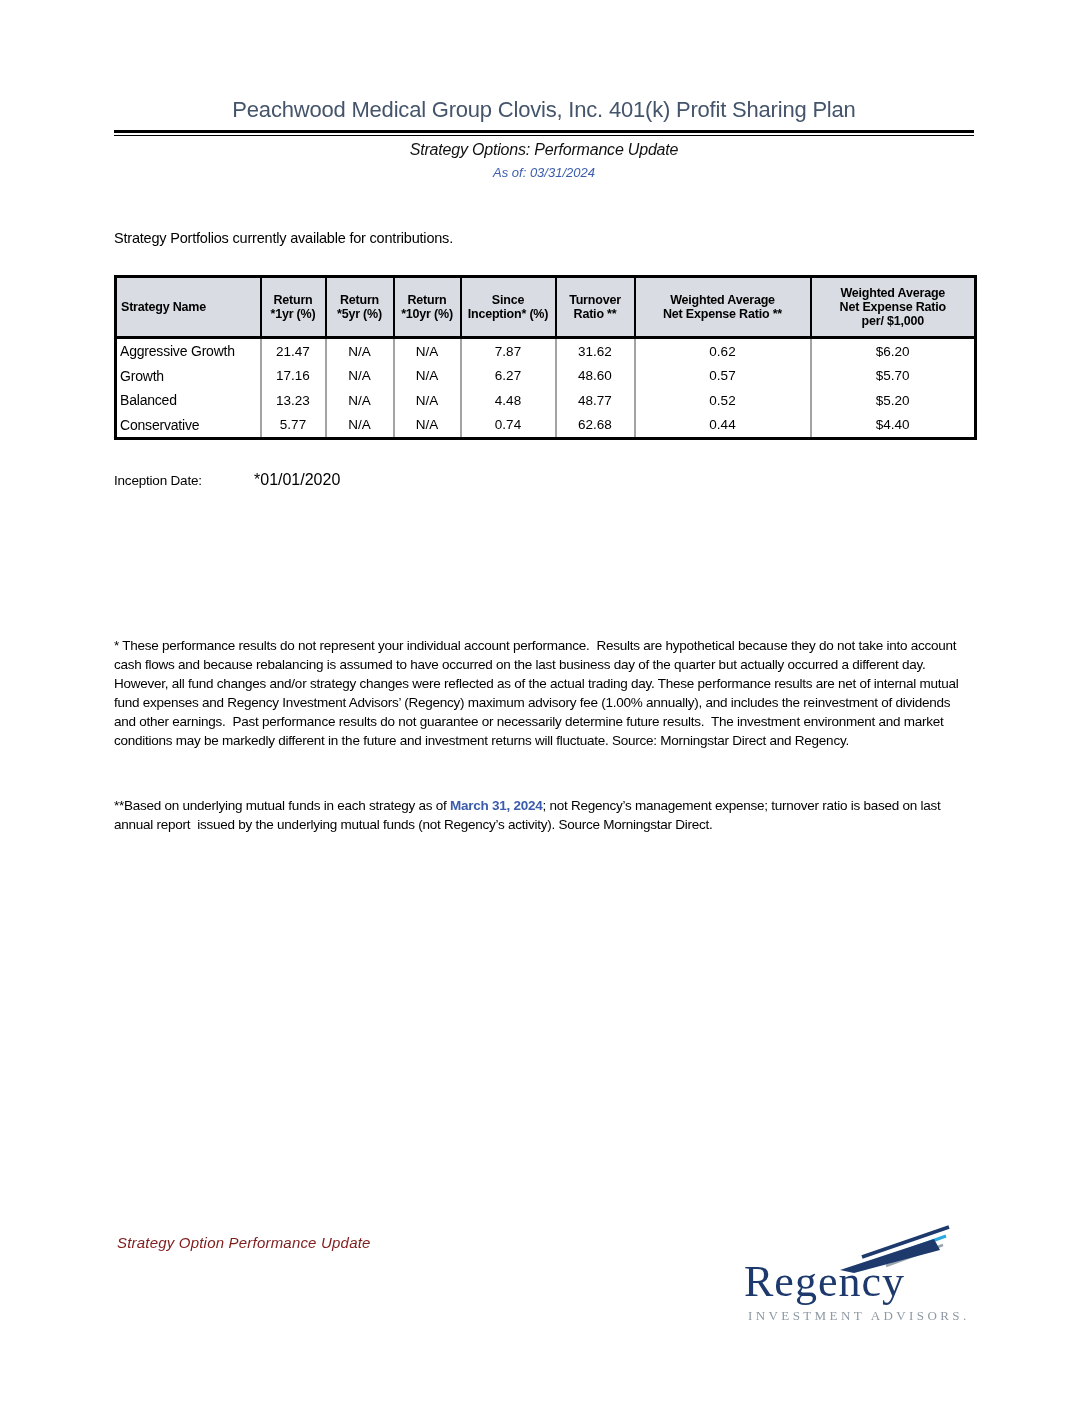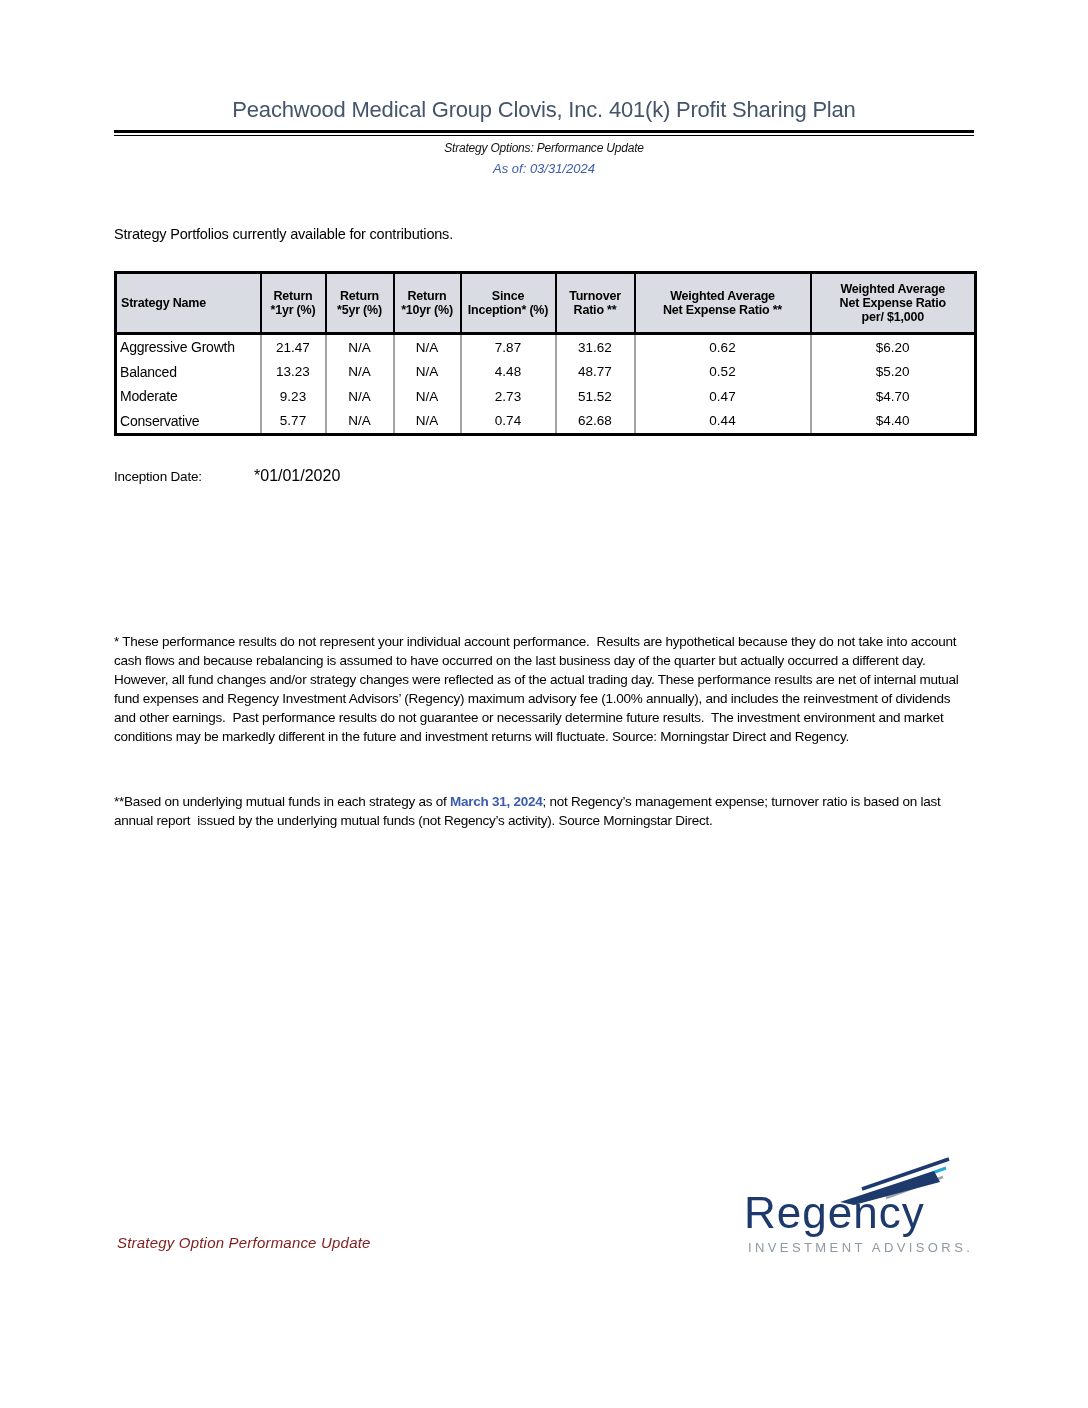--- a/index.html
+++ b/index.html
@@ -23,21 +23,21 @@
   }
   .title-rule {
     margin-top:7px;
     height:2px;
     border-top:3px solid #000;
     border-bottom:1px solid #000;
   }
   .doc-subtitle {
     margin-top:5px;
     text-align:center;
-    font-size:12px;
+    font-size:16px;
     font-style:italic;
     color:#111;
     letter-spacing:-0.2px;
   }
   .doc-asof {
     margin-top:6px;
     text-align:center;
     font-size:13px;
     font-style:italic;
     font-weight:normal;
@@ -109,22 +109,22 @@
   .page-footer {
     position:absolute;
     left:117px; top:1234px;
     font-size:15px;
     font-style:italic;
     color:#7f1d1d;
     letter-spacing:0.2px;
   }
   .logo {
     position:absolute;
-    left:740px; top:1156px;
-    width:215px; height:105px;
+    left:740px; top:1224px;
+    width:215px; height:105px;font-family:Liberation Serif, serif;
   }
   .logo-swoosh {
     position:absolute; left:0; top:0;
     width:215px; height:50px;
   }
   .logo-wordmark {
     position:absolute; left:4px; top:32px;
     font-size:44px;
     color:#1E3A6D;
     letter-spacing:1px;
@@ -186,38 +186,38 @@
           <td class="cell-name">Aggressive Growth</td>
           <td>21.47</td>
           <td>N/A</td>
           <td>N/A</td>
           <td>7.87</td>
           <td>31.62</td>
           <td>0.62</td>
           <td>$6.20</td>
         </tr>
         <tr>
+          <td class="cell-name">Growth</td>
+          <td>17.16</td>
+          <td>N/A</td>
+          <td>N/A</td>
+          <td>6.27</td>
+          <td>48.60</td>
+          <td>0.57</td>
+          <td>$5.70</td>
+        </tr>
+        <tr>
           <td class="cell-name">Balanced</td>
           <td>13.23</td>
           <td>N/A</td>
           <td>N/A</td>
           <td>4.48</td>
           <td>48.77</td>
           <td>0.52</td>
           <td>$5.20</td>
-        </tr>
-        <tr>
-          <td class="cell-name">Moderate</td>
-          <td>9.23</td>
-          <td>N/A</td>
-          <td>N/A</td>
-          <td>2.73</td>
-          <td>51.52</td>
-          <td>0.47</td>
-          <td>$4.70</td>
         </tr>
         <tr>
           <td class="cell-name">Conservative</td>
           <td>5.77</td>
           <td>N/A</td>
           <td>N/A</td>
           <td>0.74</td>
           <td>62.68</td>
           <td>0.44</td>
           <td>$4.40</td>

